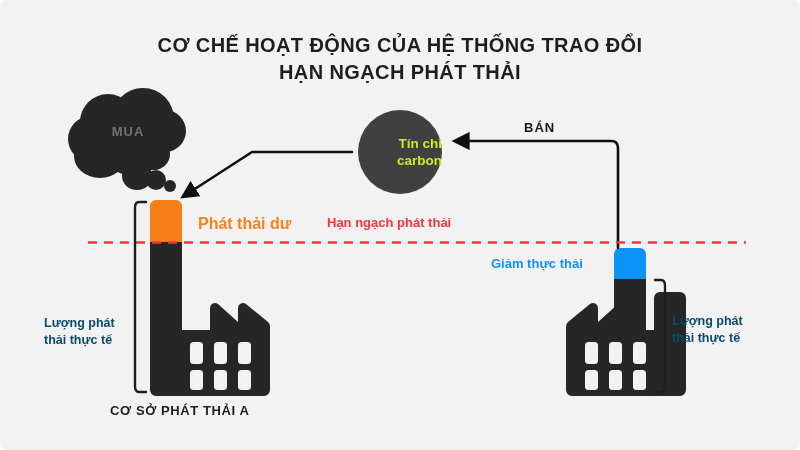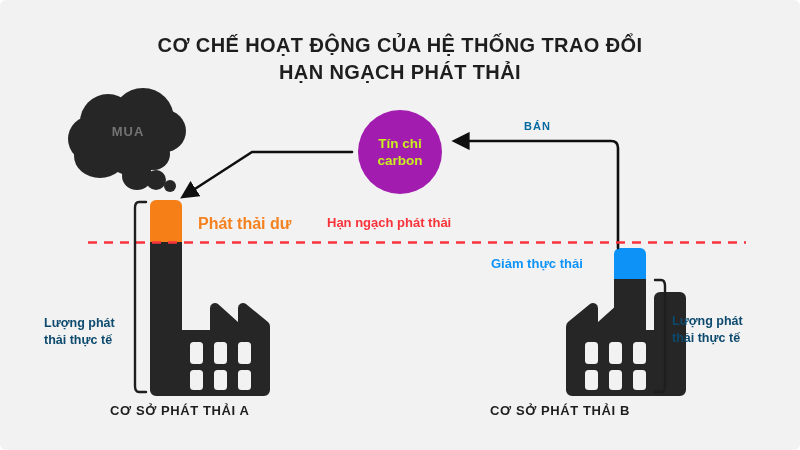--- a/index.html
+++ b/index.html
@@ -54,40 +54,40 @@
     letter-spacing: 1px;
     z-index: 5;
   }
 
   
   #carbon-circle {
     position: absolute;
     left: 358px; top: 110px;
     width: 84px; height: 84px;
     border-radius: 50%;
-    background: #a21caf;
+    background: #404040;
     display: flex;
     flex-direction: column;
-    align-items: center;
+    align-items: flex-end;
     justify-content: center;
   }
   #carbon-circle span {
     display: block;
     color: #c9ed1e;
     font-size: 13.5px;
     font-weight: bold;
     line-height: 17px;
     text-align: center;
   }
 
   
   .arrow-label {
     position: absolute;
-    color: #0369a1;
-    font-size: 11px;
+    color: #0f172a;
+    font-size: 13px;
     font-weight: bold;
     letter-spacing: 1px;
   }
   #label-ban { left: 524px; top: 120px; }
 
   
   #overlay {
     position: absolute;
     left: 0; top: 0;
     width: 800px; height: 450px;
@@ -260,15 +260,14 @@
   <div class="bracket-label" id="bracket-label-a">
     <div>Lượng phát</div>
     <div>thải thực tế</div>
   </div>
   <div class="bracket-label" id="bracket-label-b">
     <div>Lượng phát</div>
     <div>thải thực tế</div>
   </div>
 
   <div class="caption" id="caption-a">CƠ SỞ PHÁT THẢI A</div>
-  <div class="caption" id="caption-b">CƠ SỞ PHÁT THẢI B</div>
 
 </div>
 
 </body></html>

